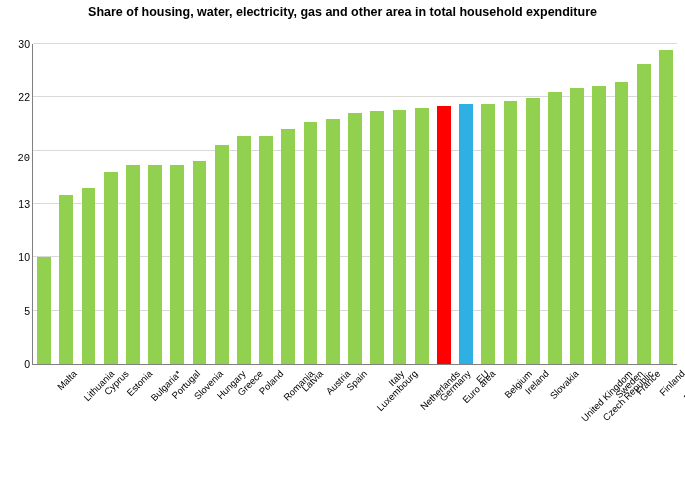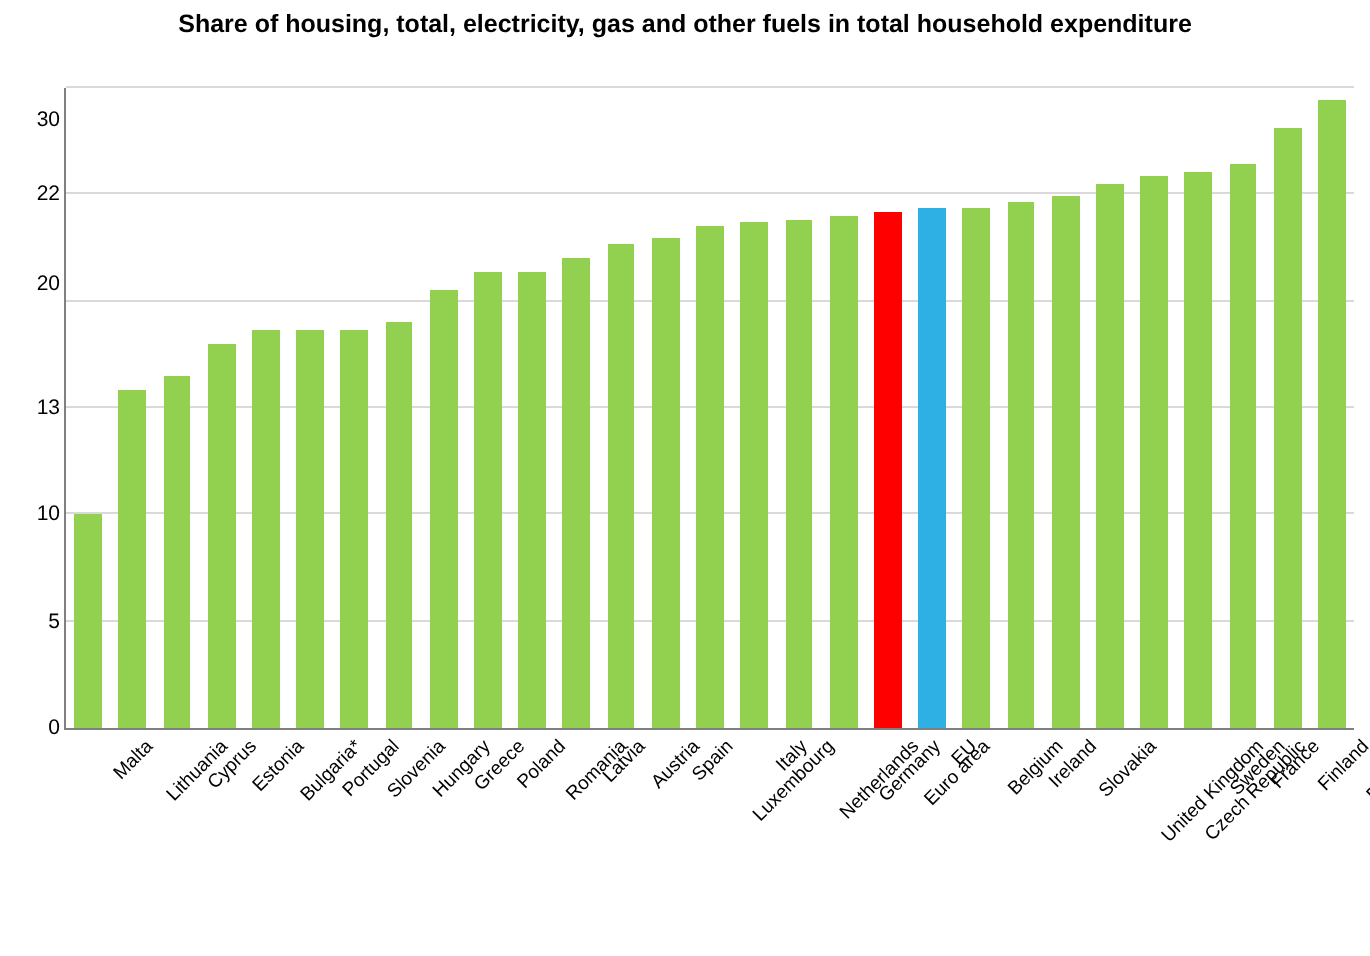--- a/index.html
+++ b/index.html
@@ -99,31 +99,31 @@
   #footnotes .fn {
     display: block;
   }
 </style>
 </head>
 <body>
 
 <div id="page">
 
   <div id="chart-title">
-    <span class="line">Share of housing, total, electricity, gas and other fuels in total household expenditure</span>
+    <span class="line">Share of housing, water, electricity, gas and other area in total household expenditure</span>
   </div>
 
   <div id="y-labels">
       <div class="ytick-label" style="top: 320px;">0</div>
       <div class="ytick-label" style="top: 266.667px;">5</div>
       <div class="ytick-label" style="top: 213.333px;">10</div>
       <div class="ytick-label" style="top: 160px;">13</div>
-      <div class="ytick-label" style="top: 98px;">20</div>
+      <div class="ytick-label" style="top: 114px; font-family: Liberation Mono, monospace;">20</div>
       <div class="ytick-label" style="top: 53.3333px;">22</div>
-      <div class="ytick-label" style="top: 16px;">30</div>
+      <div class="ytick-label" style="top: 0px;">30</div>
     </div>
 
   <div id="plot-area">
       <div class="gridline" style="top: 265.667px;"></div>
       <div class="gridline" style="top: 212.333px;"></div>
       <div class="gridline" style="top: 159px;"></div>
       <div class="gridline" style="top: 105.667px;"></div>
       <div class="gridline" style="top: 52.3333px;"></div>
       <div class="gridline" style="top: -1px;"></div>
       <div class="bar" title="Malta: 10" style="left: 4.21931px; width: 13.7683px; height: 106.667px; background: rgb(146, 208, 80);"></div>

